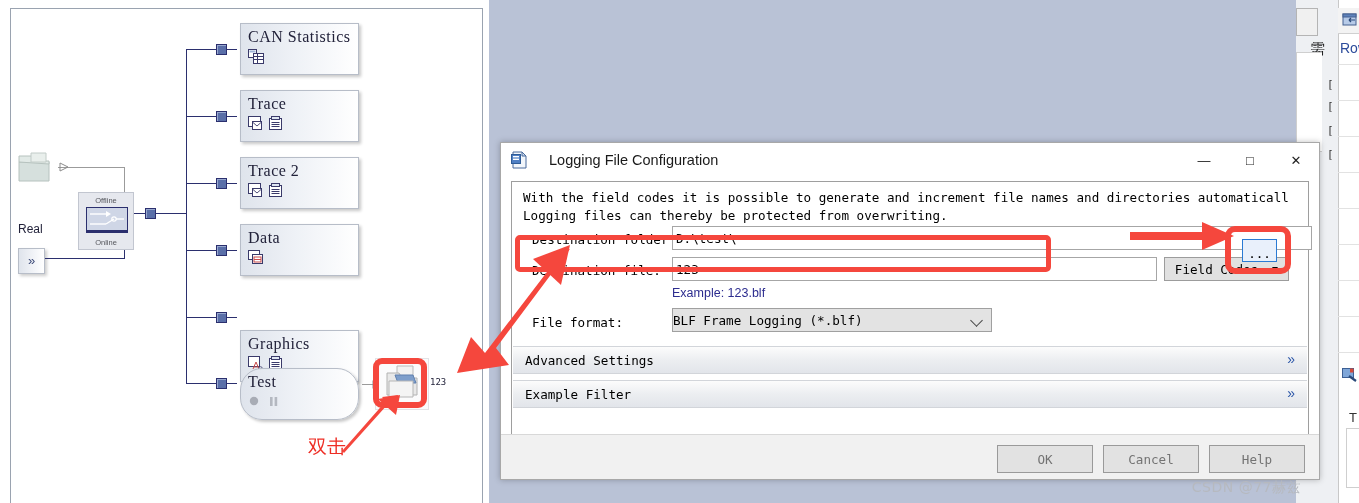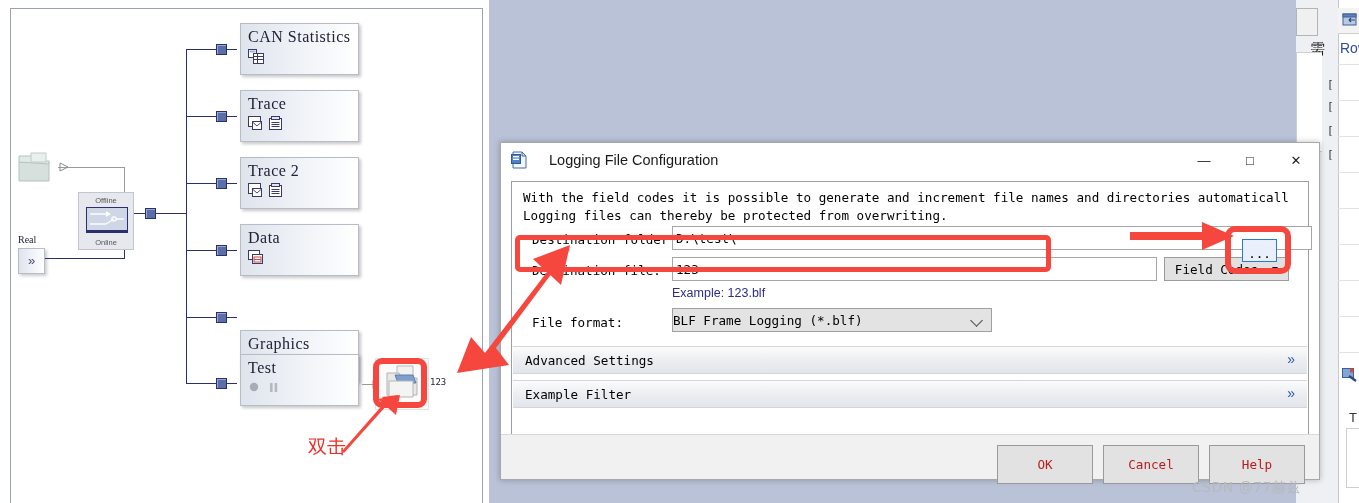--- a/index.html
+++ b/index.html
@@ -83,22 +83,22 @@
   #switch-face {
     position: absolute; left: 7px; top: 14px; width: 42px; height: 26px;
     background: #cfd6e6;
     border: 1px solid #2b2f6e;
     border-bottom-width: 3px;
     box-sizing: border-box;
   }
 
   
   #real-label {
-    position: absolute; left: 18px; top: 234px;
-    font-family: Liberation Serif, serif; font-size: 10px; color: #22223a;
+    position: absolute; left: 18px; top: 222px;
+    font-family: Liberation Sans, sans-serif; font-size: 12px; color: #22223a;
   }
   #real-block {
     position: absolute; left: 18px; top: 248px; width: 27px; height: 26px;
     background: linear-gradient(to right, #dfe4ec 0%, #f2f4f8 60%, #ffffff 100%);
     border: 1px solid #b7bdc8;
     box-shadow: 2px 2px 3px rgba(0,0,0,0.2);
     box-sizing: border-box;
     color: #3c4a78; font-size: 13px; text-align: center; line-height: 24px;
   }
 
@@ -244,23 +244,23 @@
   }
   #adv-settings { top: 164px; }
   #logging-filter { top: 198px; }
 
   #dlg-footer {
     position: absolute; left: 0; right: 0; bottom: 0; height: 44px;
     background: #f1f1f1;
     border-top: 1px solid #d8d8d8;
   }
   .dlg-btn {
-    position: absolute; top: 10px; width: 96px; height: 39px;
+    position: absolute; top: 10px; width: 96px; height: 28px;
     background: #e2e2e2; border: 1px solid #9a9a9a; box-sizing: border-box;
-    font-family: "DejaVu Sans Mono", monospace; font-size: 12.6px; color: #b91c1c;
+    font-family: "DejaVu Sans Mono", monospace; font-size: 12.6px; color: #737373;
     display: flex; align-items: center; justify-content: center;
   }
   #btn-ok { right: 226px; }
   #btn-cancel { right: 120px; }
   #btn-help { right: 14px; margin-left: 8px; }
 
   
   #red-rect-dest {
     position: absolute; left: 515px; top: 235px; width: 536px; height: 37px;
     border: 5px solid #f5473d; border-radius: 5px; box-sizing: border-box;
@@ -484,21 +484,21 @@
         <svg width="14" height="15" viewBox="0 0 14 15">
           <rect x="0.5" y="2.5" width="12" height="11" fill="#ffffff" stroke="#3a3a6a"></rect>
           <rect x="2.5" y="0.5" width="8" height="3" fill="#dfe6f2" stroke="#3a3a6a"></rect>
           <line x1="2.5" y1="6.5" x2="10.5" y2="6.5" stroke="#3a3a6a"></line>
           <line x1="2.5" y1="8.5" x2="10.5" y2="8.5" stroke="#3a3a6a"></line>
           <line x1="2.5" y1="10.5" x2="10.5" y2="10.5" stroke="#3a3a6a"></line>
         </svg>
       </div>
     </div>
 
-    <div class="node" style="left:240px; top:354px;">
+    <div class="node" style="left:240px; top:368px;border-radius:22px;">
       <div class="node-title">Test</div>
       <div class="node-icons">
         <svg width="14" height="14" viewBox="0 0 14 14">
           <circle cx="6" cy="7" r="4.2" fill="#a8acb5"></circle>
         </svg>
         <svg width="14" height="14" viewBox="0 0 14 14">
           <rect x="3" y="3" width="2.6" height="9" fill="#b4b8c0"></rect>
           <rect x="7.6" y="3" width="2.6" height="9" fill="#b4b8c0"></rect>
         </svg>
       </div>

